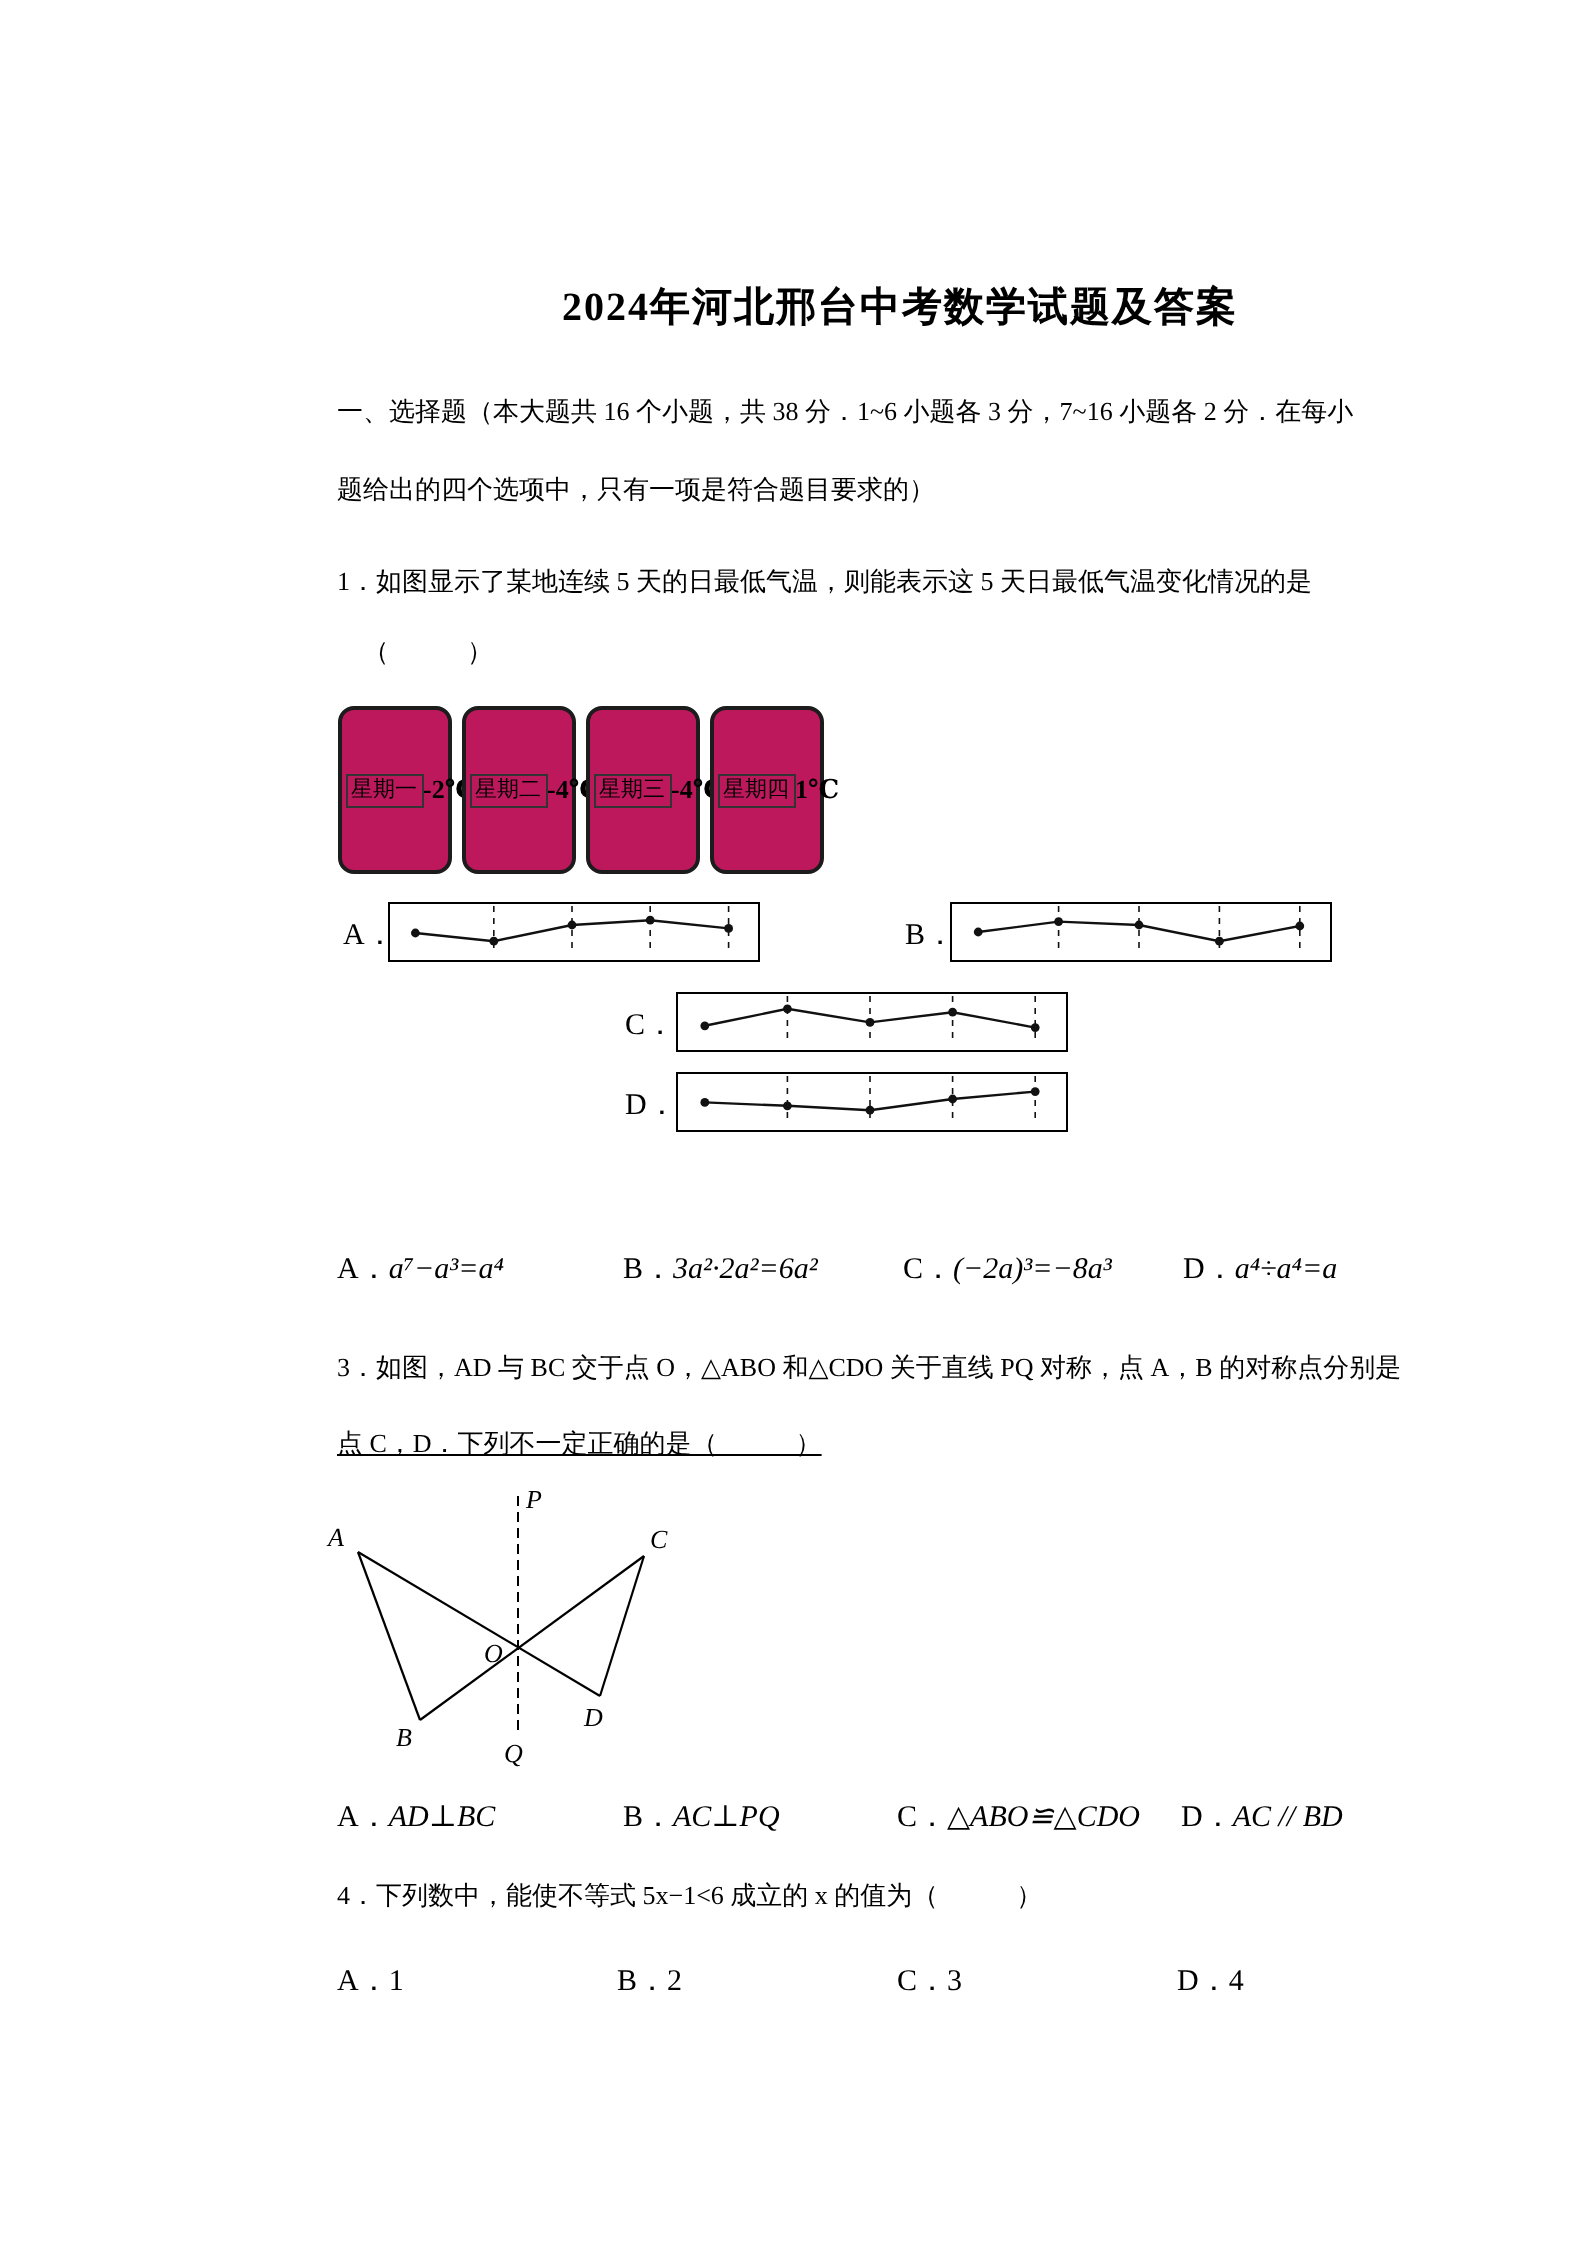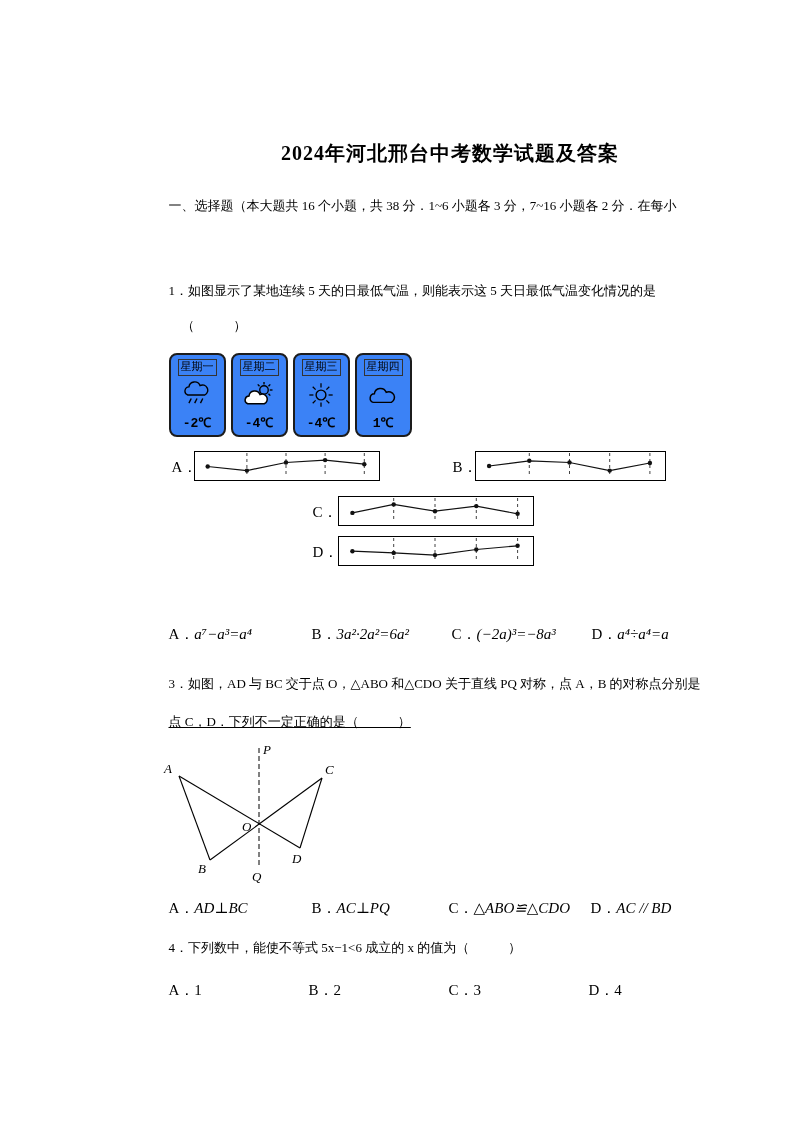--- a/index.html
+++ b/index.html
@@ -12,35 +12,36 @@
   }
   .abs { position:absolute; }
   .title { width:793px; text-align:center; font-size:20px; font-weight:bold; letter-spacing:1px; }
   .body-text { font-size:13px; line-height:1.45; white-space:nowrap; }
   .math { font-style:italic; font-family:"Liberation Serif","DejaVu Serif",serif; }
   .opt { font-size:15px; white-space:nowrap; }
   .chart-box { border:1px solid #000; background:#fff; overflow:hidden; }
   .weather-row { display:flex; gap:5px; }
   .wcard {
     width:57px; height:84px; border:2px solid #1c1c1c; border-radius:8px;
-    display:flex; flex-direction:column; align-items:center; justify-content:space-between;
-    padding:4px 2px 4px; background:#3b82f6;font-family:Liberation Mono, monospace;
+    display:flex; flex-direction:row; align-items:center; justify-content:space-between;
+    padding:4px 2px 4px; background:#be185d;
   }
   .wday { font-size:11px; line-height:15px; border:1px solid #333; padding:0 2px; white-space:nowrap; }
   .wtemp { font-size:13px; font-weight:bold; white-space:nowrap; }
   .fig-label { font-style:italic; font-size:13px; font-family:"Liberation Serif","DejaVu Serif",serif; }
 </style>
 </head>
 <body>
 
 <div class="page">
 
   <div class="abs title" style="top:140px; left:0;">2024年河北邢台中考数学试题及答案</div>
 
   <div class="abs body-text" style="left:115px; top:197px;">一、选择题（本大题共 16 个小题，共 38 分．1~6 小题各 3 分，7~16 小题各 2 分．在每小</div>
+  <div class="abs body-text" style="left:115px; top:236px;">题给出的四个选项中，只有一项是符合题目要求的）</div>
 
   <div class="abs body-text" style="left:115px; top:282px;">1．如图显示了某地连续 5 天的日最低气温，则能表示这 5 天日最低气温变化情况的是</div>
   <div class="abs body-text" style="left:128px; top:317px;">（　　　）</div>
 
   <div class="abs weather-row" style="left:115px; top:353px;">
 
     <div class="wcard">
       <span class="wday">星期一</span>
       <svg width="30" height="28" viewBox="0 0 26 24">
         <path d="M5 12 A3.6 3.6 0 0 1 6 5 A5 5 0 0 1 15.6 3.8 A3.6 3.6 0 0 1 19.8 12 Z" fill="none" stroke="#000" stroke-width="1.2"></path>

